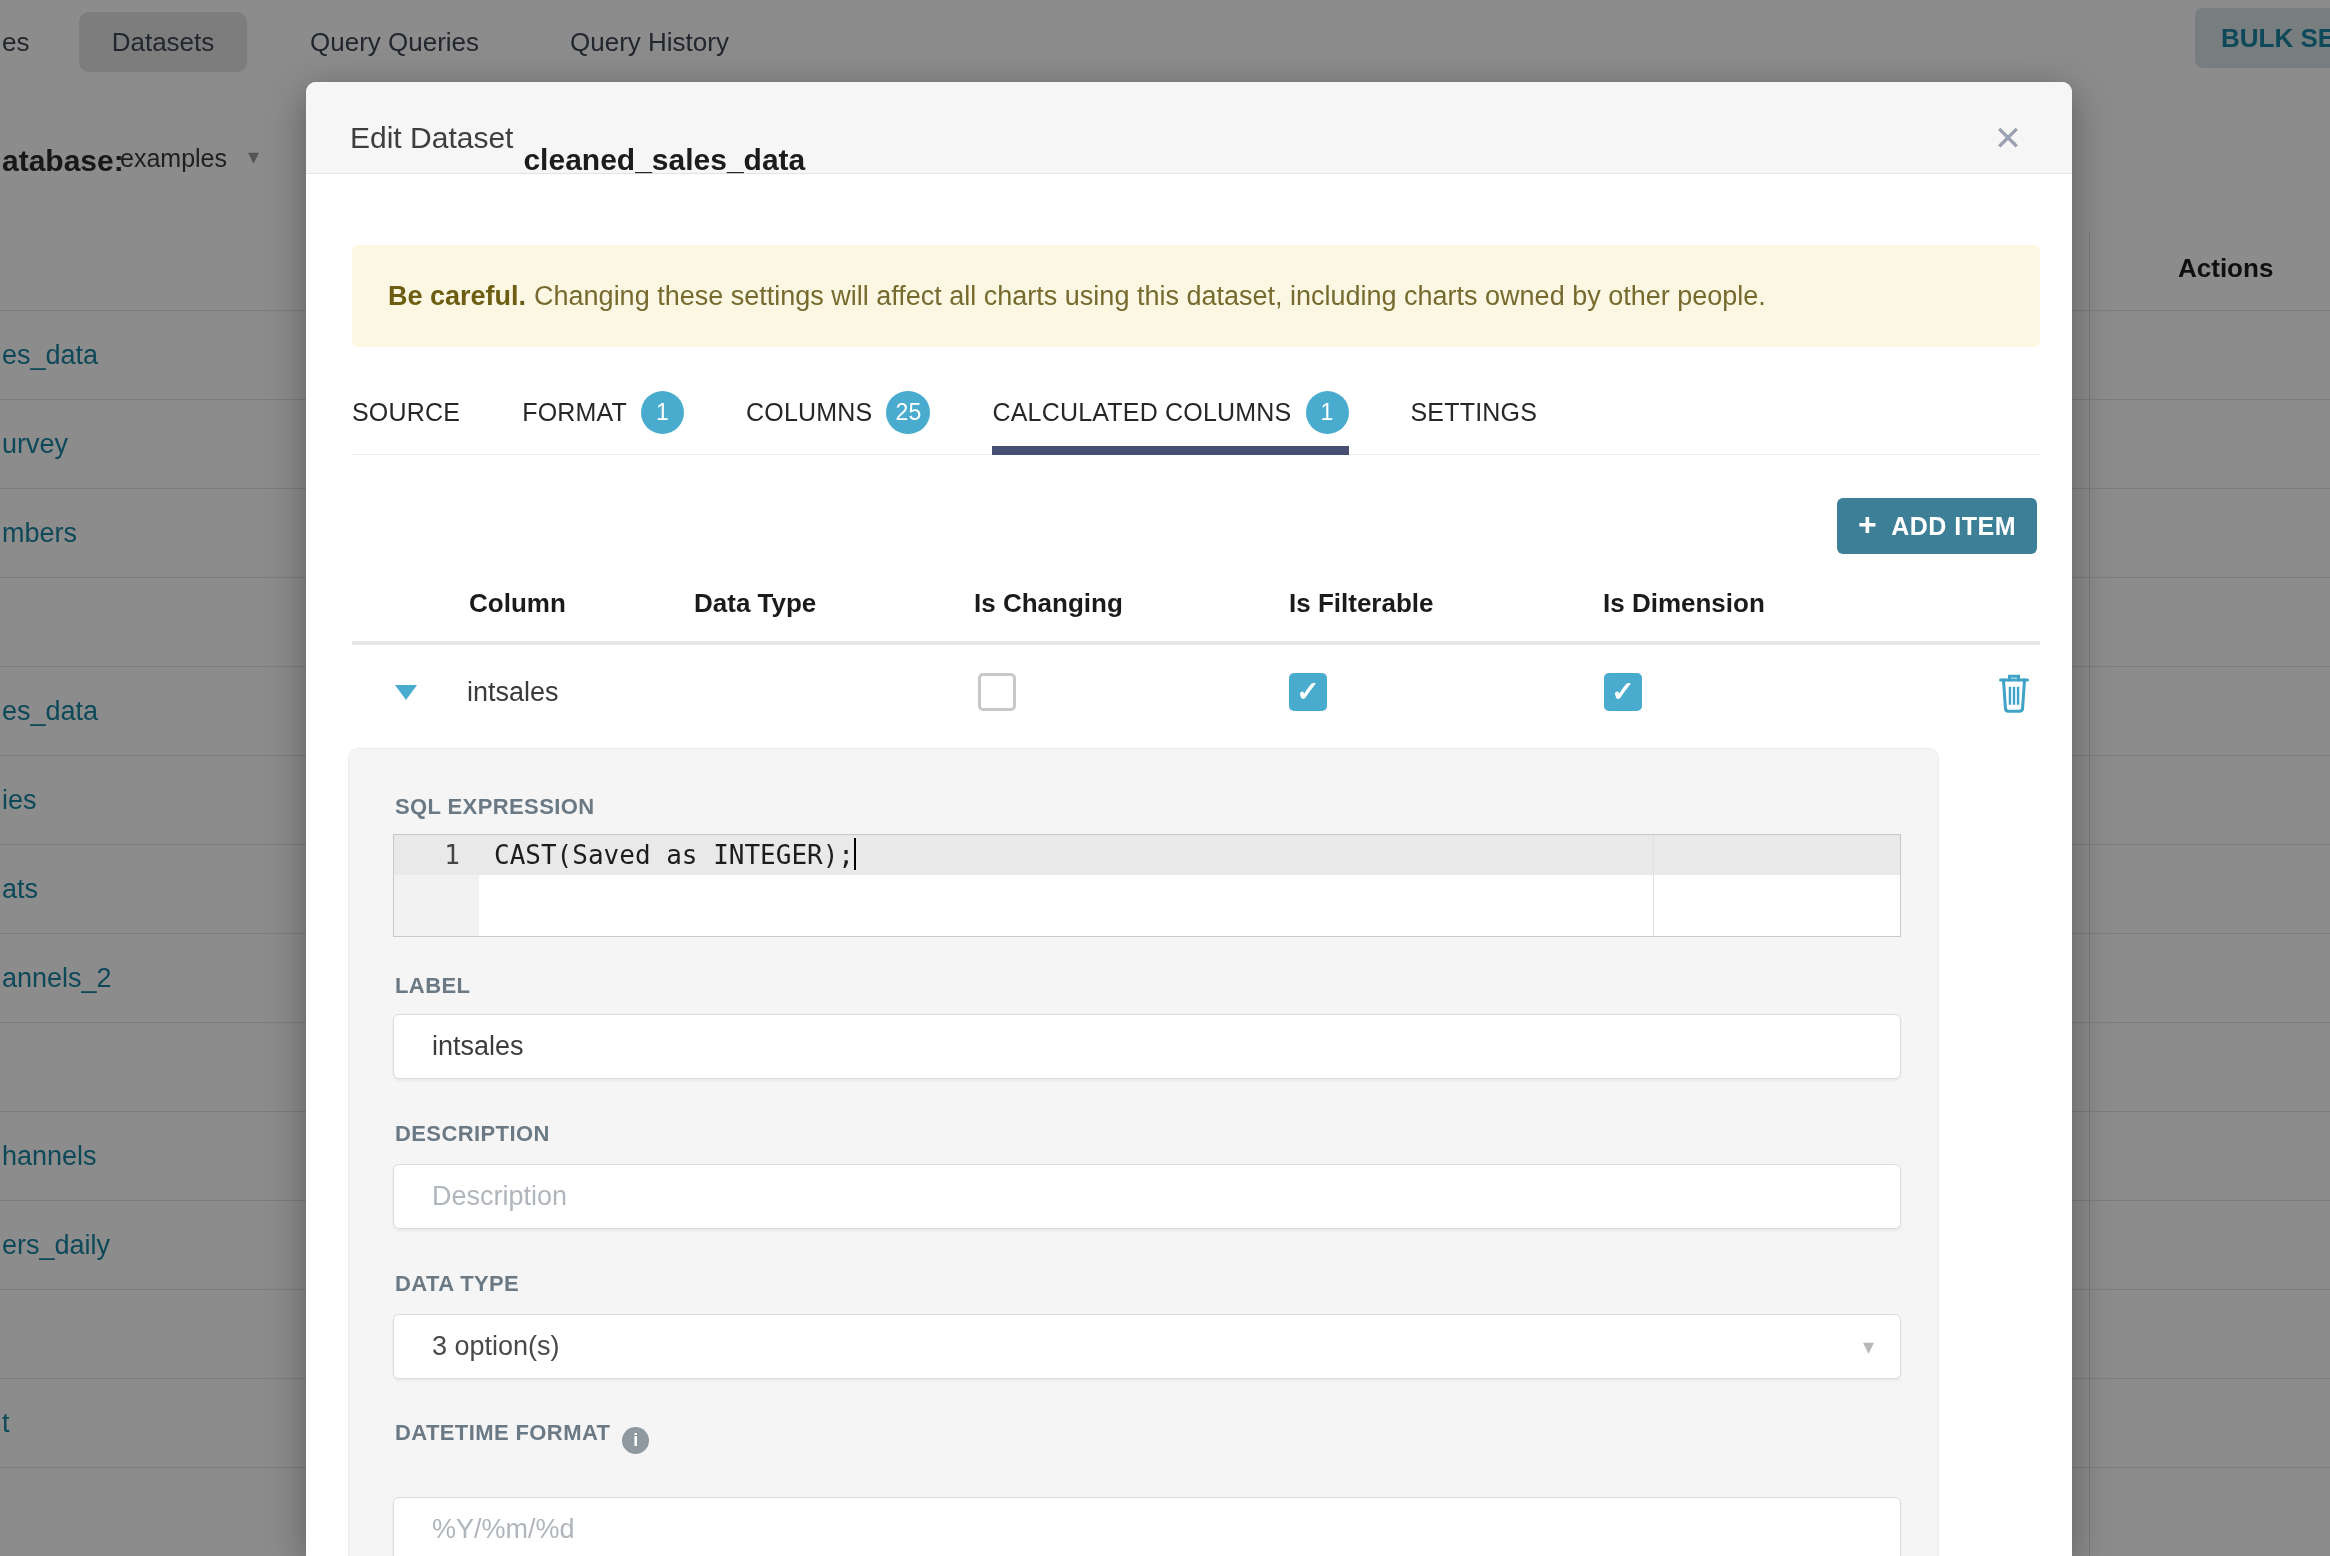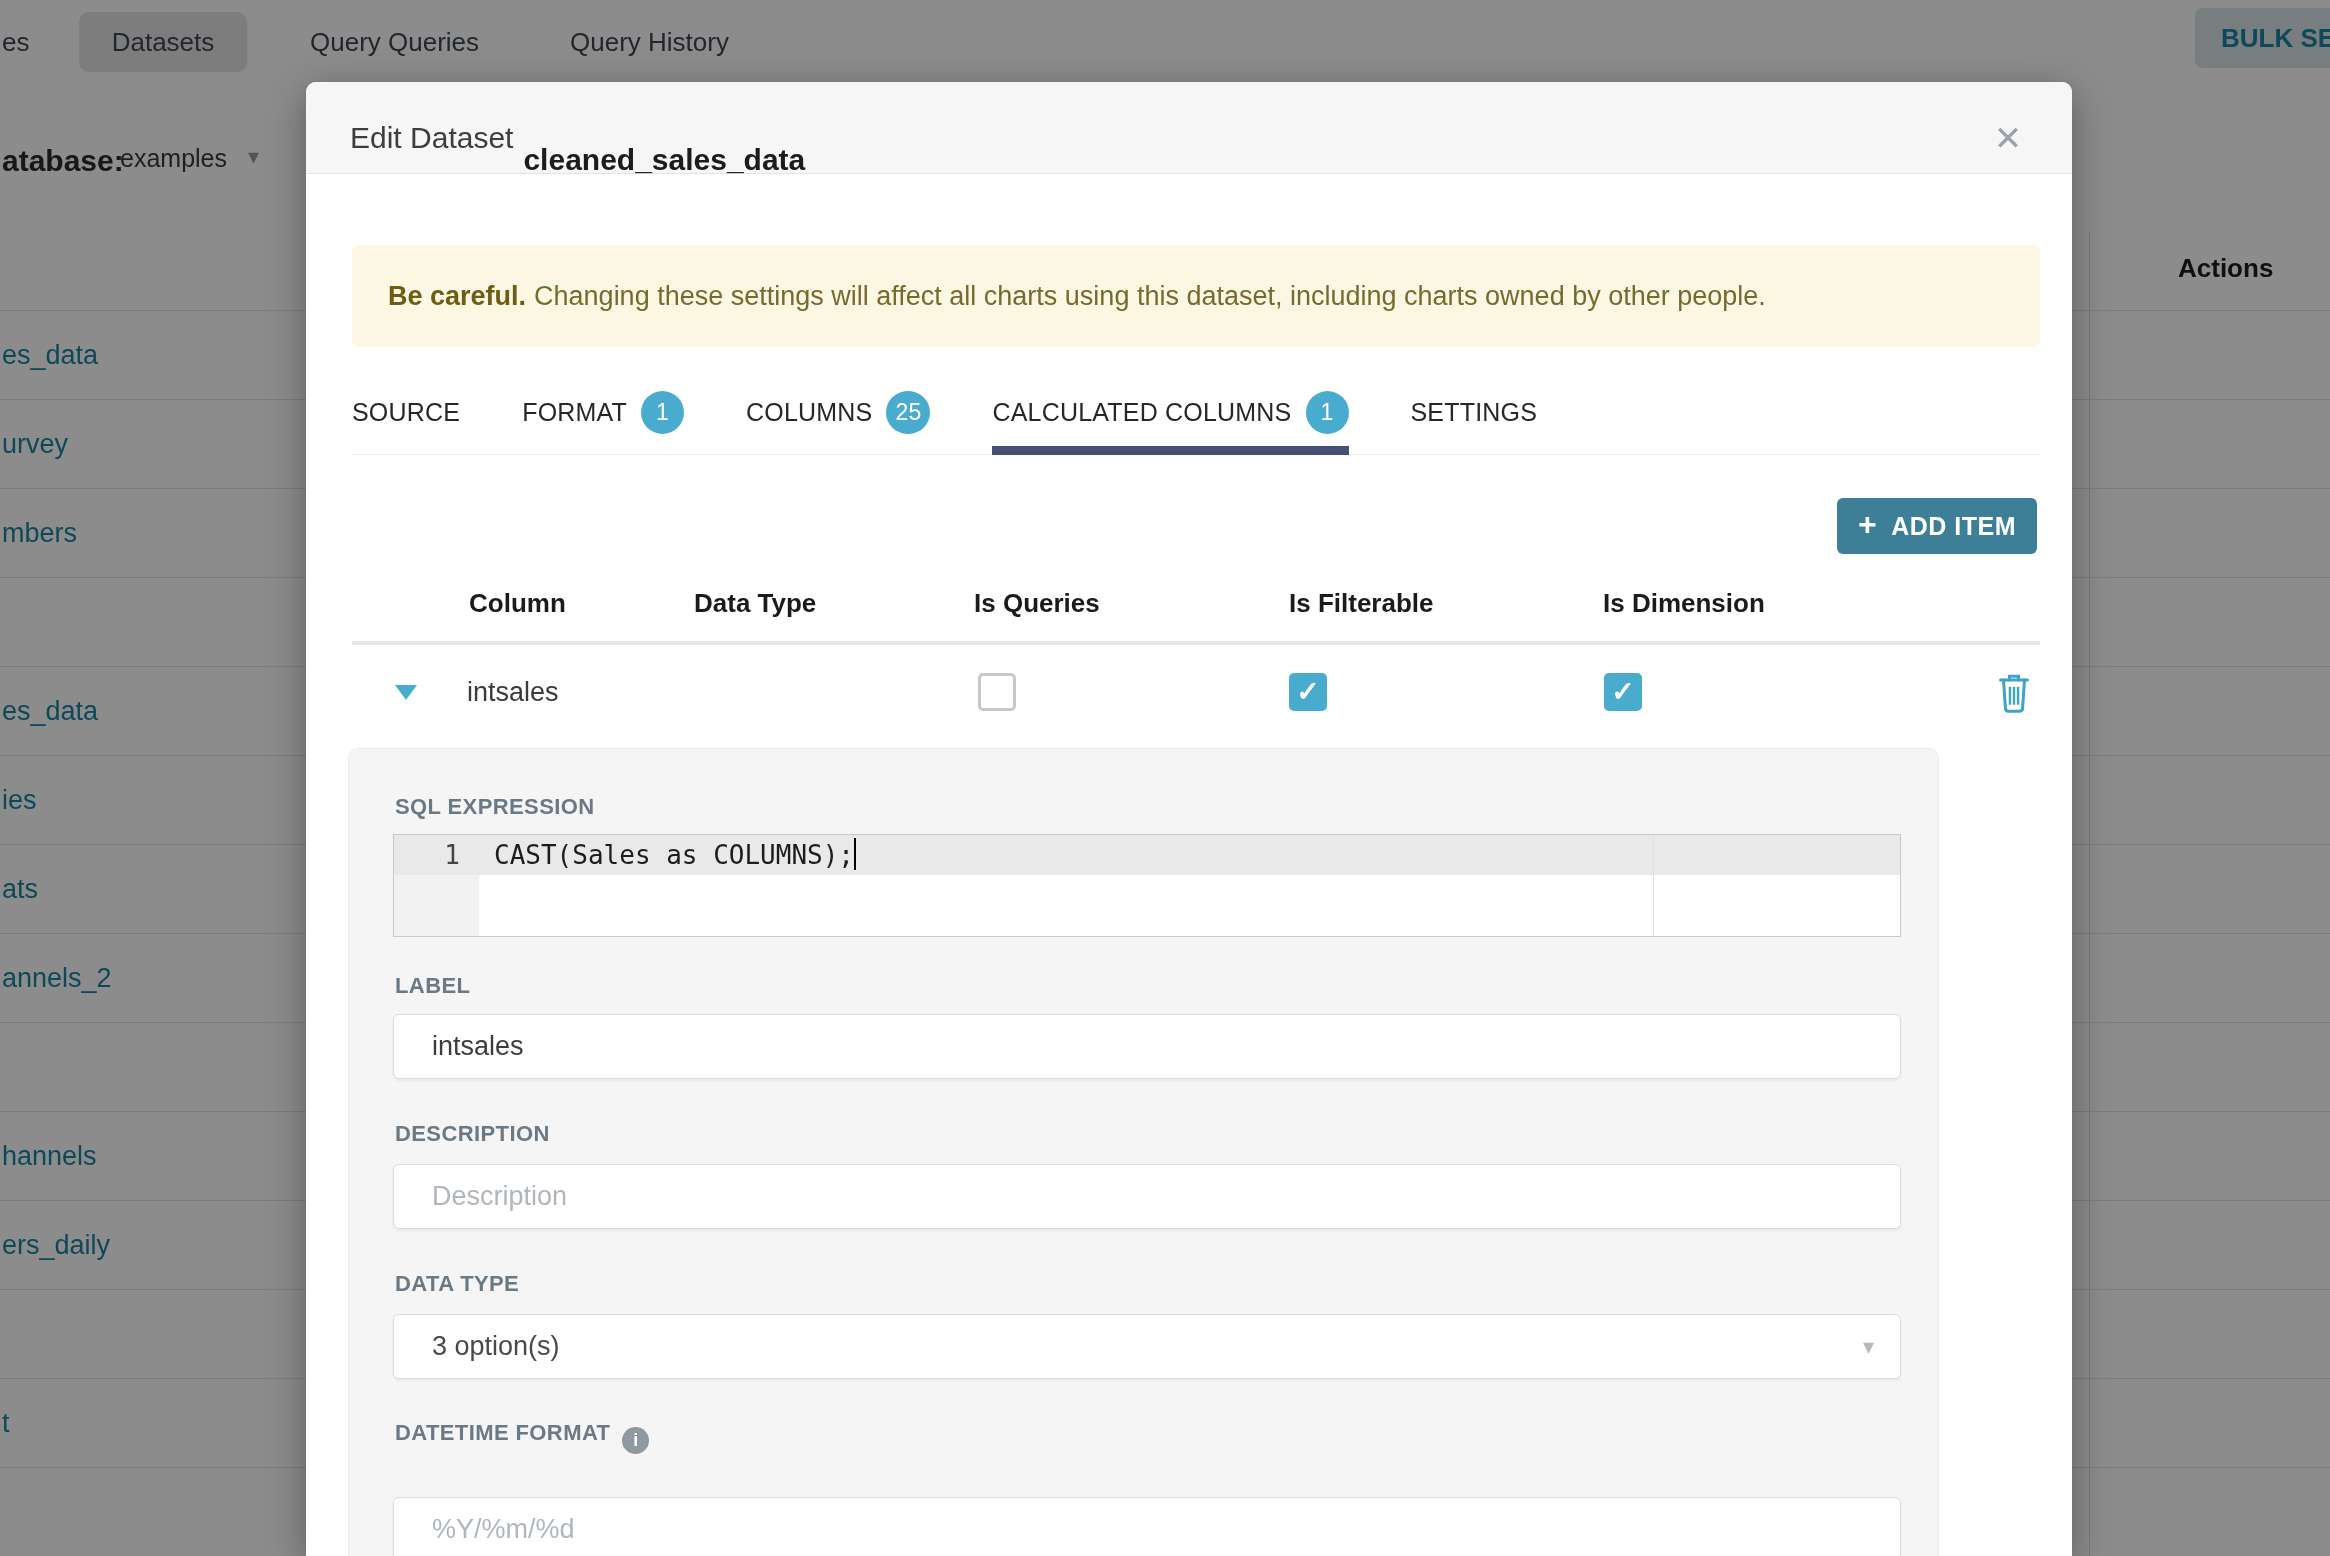--- a/index.html
+++ b/index.html
@@ -247,21 +247,21 @@
     </div>
 
     <button class="add-item-btn">
       <span class="plus">+</span>
       <span>ADD ITEM</span>
     </button>
 
     <div class="cols-header">
       <span class="ch-0">Column</span>
       <span class="ch-1">Data Type</span>
-      <span class="ch-2">Is Queries</span>
+      <span class="ch-2">Is Changing</span>
       <span class="ch-3">Is Filterable</span>
       <span class="ch-4">Is Dimension</span>
     </div>
     <div class="cols-divider"></div>
 
     <div class="col-row">
       <div class="expand-caret"></div>
       <span class="col-name">intsales</span>
       <div class="checkbox unchecked"></div>
       <div class="checkbox checked cb-filterable">✓</div>
@@ -282,21 +282,21 @@
       </button>
     </div>
 
     <div class="panel">
       <span class="panel-label lb-sql">SQL EXPRESSION</span>
       <div class="editor">
         <div class="gutter"></div>
         <div class="active-line"></div>
         <div class="margin-line"></div>
         <span class="lineno">1</span>
-        <span class="code"><span>CAST(Sales as COLUMNS);</span><span class="cursor"></span></span>
+        <span class="code"><span>CAST(Saved as INTEGER);</span><span class="cursor"></span></span>
       </div>
 
       <span class="panel-label lb-label">LABEL</span>
       <input class="field-input in-label" value="intsales" style="">
 
       <span class="panel-label lb-desc">DESCRIPTION</span>
       <input class="field-input in-desc" placeholder="Description" style="">
 
       <span class="panel-label lb-dtype">DATA TYPE</span>
       <div class="select-box">

